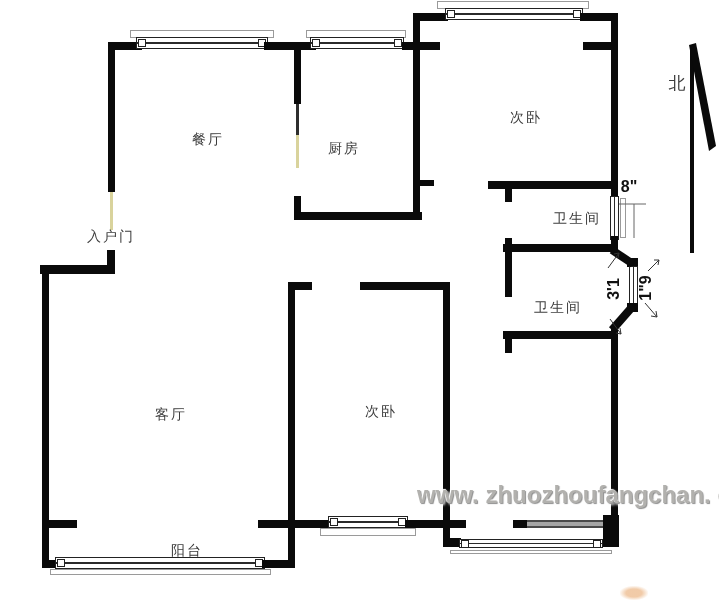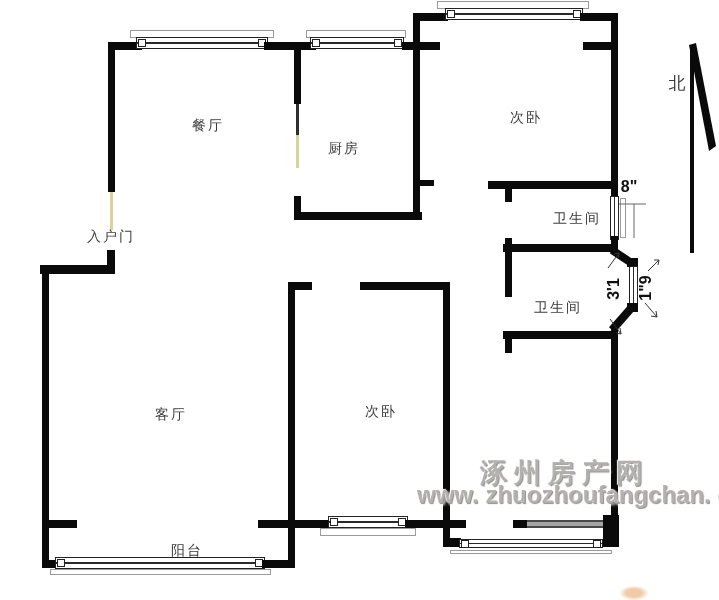--- a/index.html
+++ b/index.html
@@ -111,32 +111,31 @@
       <path d="M648,271 L659,260 M654,260 L659,260 L658,265"></path>
       <path d="M610,319 L621,334 M616,333 L621,334 L620,328"></path>
       <path d="M645,303 L657,317 M651,316 L657,317 L656,311"></path>
     </g>
     <g>
       <line x1="692" y1="45" x2="692" y2="253" stroke="#0a0a0a" stroke-width="4"></line>
       <polygon points="689,45 696,43 716,146 709,151" fill="#0a0a0a"></polygon>
     </g>
   </svg>
 
-  <div class="lbl" style="left:178px;top:117px;width:60px">餐厅</div>
+  <div class="lbl" style="left:178px;top:131px;width:60px">餐厅</div>
   <div class="lbl" style="left:314px;top:140px;width:60px">厨房</div>
   <div class="lbl" style="left:496px;top:109px;width:60px">次卧</div>
   <div class="lbl" style="left:537px;top:210px;width:80px">卫生间</div>
   <div class="lbl" style="left:518px;top:299px;width:80px">卫生间</div>
   <div class="lbl" style="left:71px;top:228px;width:80px">入户门</div>
   <div class="lbl" style="left:141px;top:406px;width:60px">客厅</div>
   <div class="lbl" style="left:351px;top:403px;width:60px">次卧</div>
   <div class="lbl" style="left:157px;top:542px;width:60px">阳台</div>
   <div class="lbl" style="left:666px;top:72px;width:24px;font-size:17px">北</div>
 
   <div class="dim" style="left:614px;top:177px;width:30px;height:20px">8"</div>
   <div class="dim rot" style="left:594px;top:270px;width:40px;height:38px">3'1</div>
   <div class="dim rot" style="left:626px;top:269px;width:40px;height:38px">1"9</div>
 
-  <div class="wm wm1">涿州房产网</div>
   <div class="wm wm2">www. zhuozhoufangchan. com</div>
 
   <div class="smudge"></div>
 </div>
 
 </body></html>

